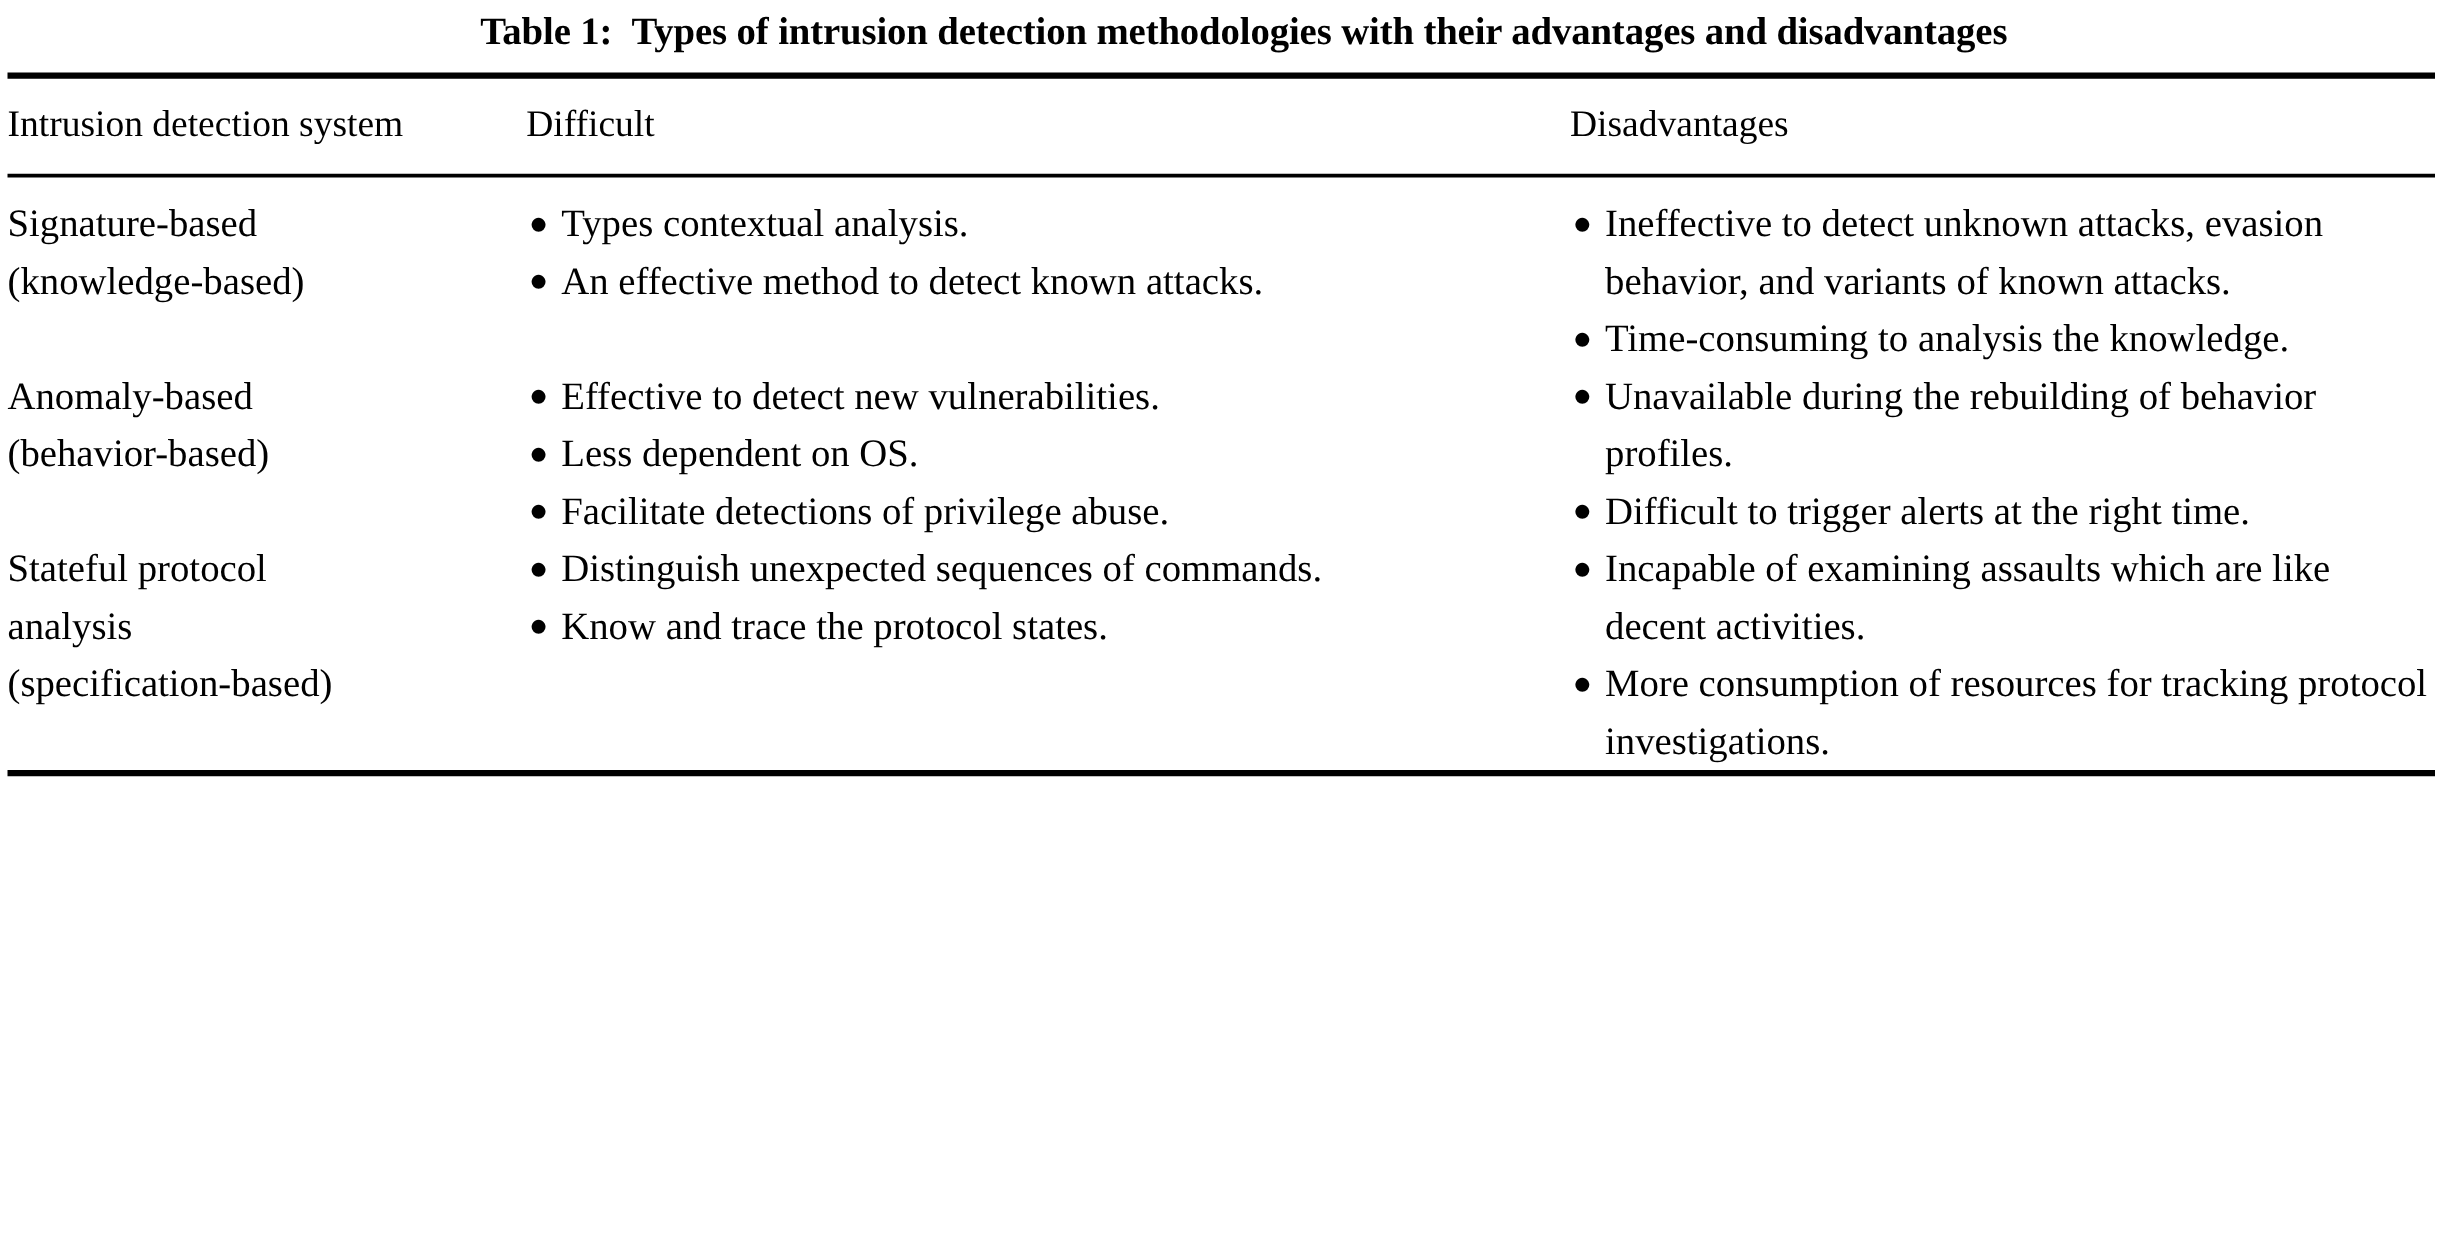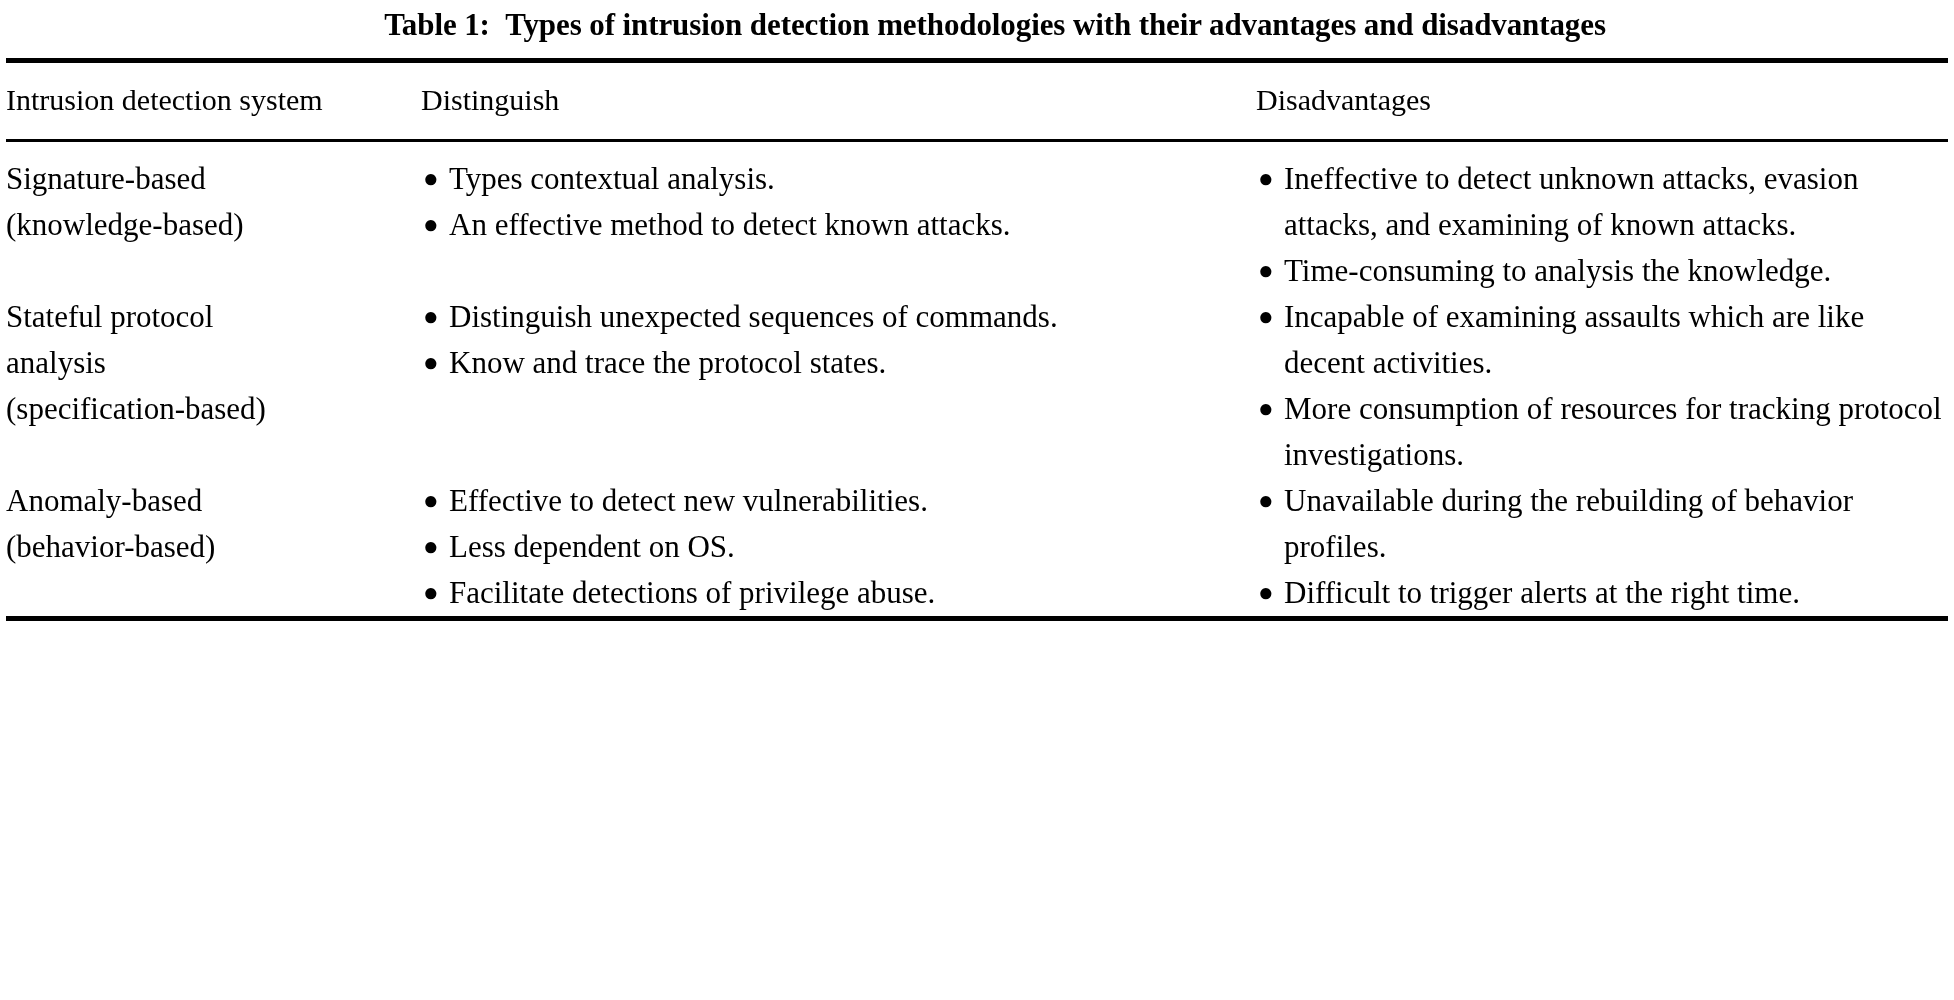--- a/index.html
+++ b/index.html
@@ -132,21 +132,21 @@
       <col class="c1">
         <col class="c2">
         <col class="c3">
     </colgroup>
     <thead>
       <tr class="head-row">
         <th>
           <span class="ln">Intrusion detection</span>
           <span class="ln">system</span>
         </th>
-        <th>Distinguish</th>
+        <th>Difficult</th>
         <th>Disadvantages</th>
       </tr>
     </thead>
   </table>
 
   <div class="rule-mid"></div>
 
   <table class="tbl">
     <colgroup>
       <col class="c1">
@@ -169,25 +169,60 @@
             <li>
               <span class="bullet">●</span>
               <span class="btext">An effective method to detect known attacks.</span>
             </li>
           </ul>
         </td>
         <td class="col-dis">
           <ul class="blist">
             <li>
               <span class="bullet">●</span>
-              <span class="btext">Ineffective to detect unknown attacks, evasion attacks, and examining of known attacks.</span>
+              <span class="btext">Ineffective to detect unknown attacks, evasion behavior, and variants of known attacks.</span>
             </li>
             <li>
               <span class="bullet">●</span>
               <span class="btext">Time-consuming to analysis the knowledge.</span>
+            </li>
+          </ul>
+        </td>
+      </tr>
+
+      <tr class="body-row">
+        <td class="rowname">
+          <span class="ln">Anomaly-based</span>
+          <span class="ln">(behavior-based)</span>
+        </td>
+        <td class="col-adv">
+          <ul class="blist">
+            <li>
+              <span class="bullet">●</span>
+              <span class="btext">Effective to detect new vulnerabilities.</span>
+            </li>
+            <li>
+              <span class="bullet">●</span>
+              <span class="btext">Less dependent on OS.</span>
+            </li>
+            <li>
+              <span class="bullet">●</span>
+              <span class="btext">Facilitate detections of privilege abuse.</span>
+            </li>
+          </ul>
+        </td>
+        <td class="col-dis">
+          <ul class="blist">
+            <li>
+              <span class="bullet">●</span>
+              <span class="btext">Unavailable during the rebuilding of behavior profiles.</span>
+            </li>
+            <li>
+              <span class="bullet">●</span>
+              <span class="btext">Difficult to trigger alerts at the right time.</span>
             </li>
           </ul>
         </td>
       </tr>
 
       <tr class="body-row">
         <td class="rowname">
           <span class="ln">Stateful protocol</span>
           <span class="ln">analysis</span>
           <span class="ln">(specification-based)</span>
@@ -211,53 +246,18 @@
               <span class="btext">Incapable of examining assaults which are like decent activities.</span>
             </li>
             <li>
               <span class="bullet">●</span>
               <span class="btext">More consumption of resources for tracking protocol investigations.</span>
             </li>
           </ul>
         </td>
       </tr>
 
-      <tr class="body-row">
-        <td class="rowname">
-          <span class="ln">Anomaly-based</span>
-          <span class="ln">(behavior-based)</span>
-        </td>
-        <td class="col-adv">
-          <ul class="blist">
-            <li>
-              <span class="bullet">●</span>
-              <span class="btext">Effective to detect new vulnerabilities.</span>
-            </li>
-            <li>
-              <span class="bullet">●</span>
-              <span class="btext">Less dependent on OS.</span>
-            </li>
-            <li>
-              <span class="bullet">●</span>
-              <span class="btext">Facilitate detections of privilege abuse.</span>
-            </li>
-          </ul>
-        </td>
-        <td class="col-dis">
-          <ul class="blist">
-            <li>
-              <span class="bullet">●</span>
-              <span class="btext">Unavailable during the rebuilding of behavior profiles.</span>
-            </li>
-            <li>
-              <span class="bullet">●</span>
-              <span class="btext">Difficult to trigger alerts at the right time.</span>
-            </li>
-          </ul>
-        </td>
-      </tr>
-
     </tbody>
   </table>
 
   <div class="rule-bottom"></div>
 
 </div>
 
 </body></html>

